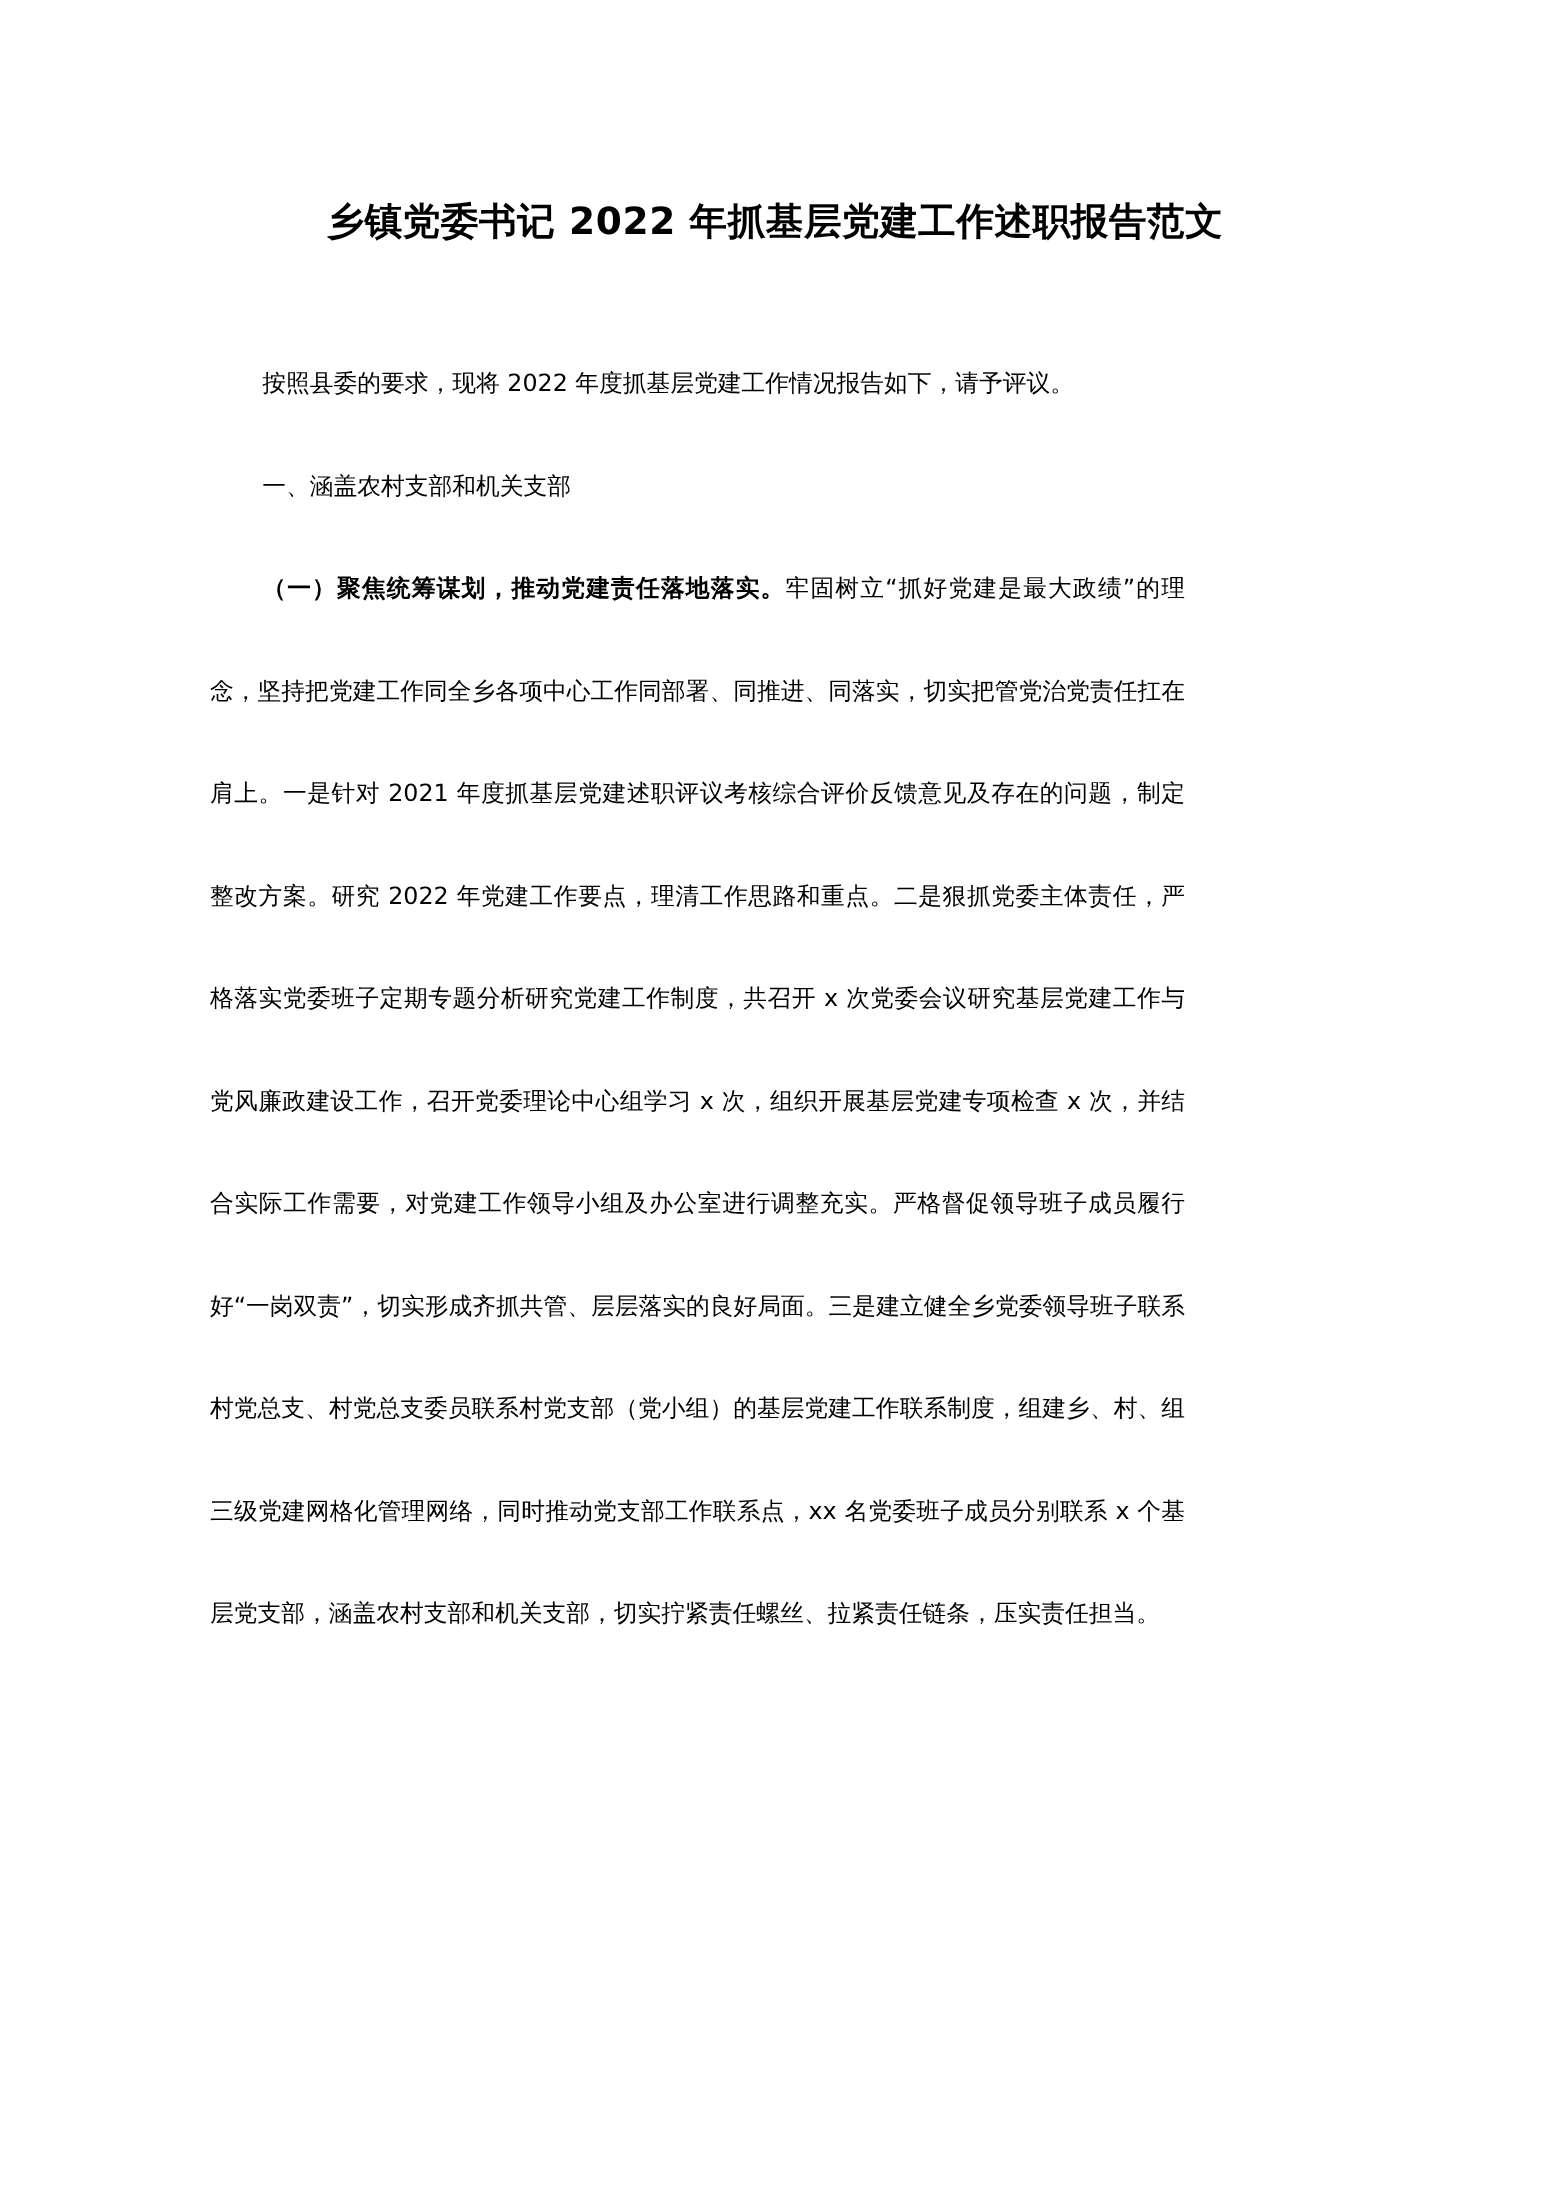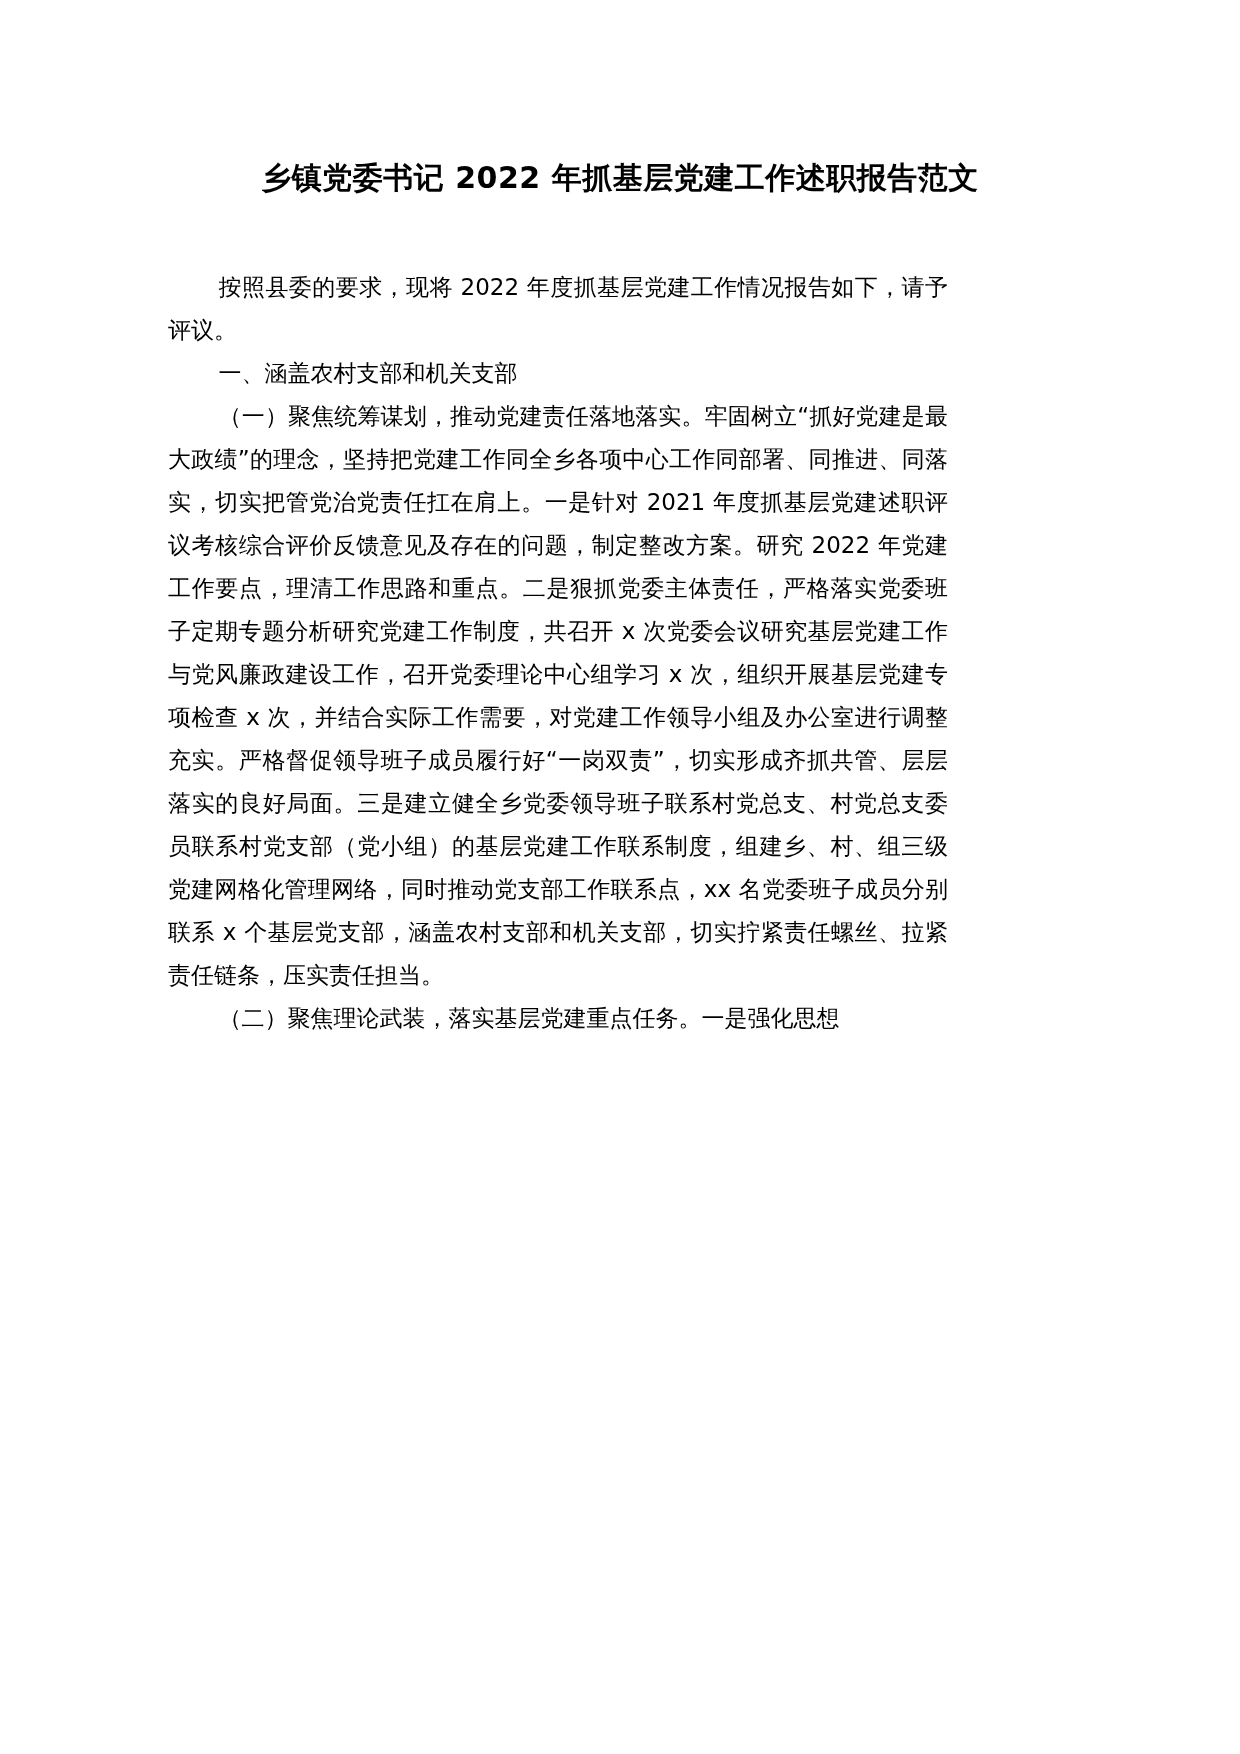--- a/index.html
+++ b/index.html
@@ -32,48 +32,47 @@
       font-size: 30px;
       font-weight: bold;
       line-height: 50px;
       letter-spacing: 0.5px;
     }
     .body-text {
       position: absolute;
       left: 168px;
       top: 266px;
       width: 780px;
-      font-size: 23px;
-      line-height: 43px;
+      font-size: 19px;
+      line-height: 82px;
     }
     .para {
       margin: 0;
       text-indent: 2.2em;
       text-align: justify;
       text-align-last: left;
     }
     .para.gap-before {
       margin-top: 0;
     }
     .heading-l1 {
       margin: 0;
       text-indent: 2.2em;
     }
     .bold-lead {
-      font-weight: normal;
+      font-weight: bold;
     }
   </style>
 </head>
 <body>
 
 <div class="page">
   <div class="title">乡镇党委书记 2022 年抓基层党建工作述职报告范文</div>
 
   <div class="body-text">
     <p class="para">按照县委的要求，现将 2022 年度抓基层党建工作情况报告如下，请予评议。</p>
 
     <p class="heading-l1">一、涵盖农村支部和机关支部</p>
 
     <p class="para"><span class="bold-lead">（一）聚焦统筹谋划，推动党建责任落地落实。</span><span>牢固树立“抓好党建是最大政绩”的理念，坚持把党建工作同全乡各项中心工作同部署、同推进、同落实，切实把管党治党责任扛在肩上。一是针对 2021 年度抓基层党建述职评议考核综合评价反馈意见及存在的问题，制定整改方案。研究 2022 年党建工作要点，理清工作思路和重点。二是狠抓党委主体责任，严格落实党委班子定期专题分析研究党建工作制度，共召开 x 次党委会议研究基层党建工作与党风廉政建设工作，召开党委理论中心组学习 x 次，组织开展基层党建专项检查 x 次，并结合实际工作需要，对党建工作领导小组及办公室进行调整充实。严格督促领导班子成员履行好“一岗双责”，切实形成齐抓共管、层层落实的良好局面。三是建立健全乡党委领导班子联系村党总支、村党总支委员联系村党支部（党小组）的基层党建工作联系制度，组建乡、村、组三级党建网格化管理网络，同时推动党支部工作联系点，xx 名党委班子成员分别联系 x 个基层党支部，涵盖农村支部和机关支部，切实拧紧责任螺丝、拉紧责任链条，压实责任担当。</span></p>
 
-    <p class="para gap-before"><span class="bold-lead">（二）聚焦理论武装，落实基层党建重点任务。一是强化思想</span><span></span></p>
   </div>
 </div>
 
 </body></html>

